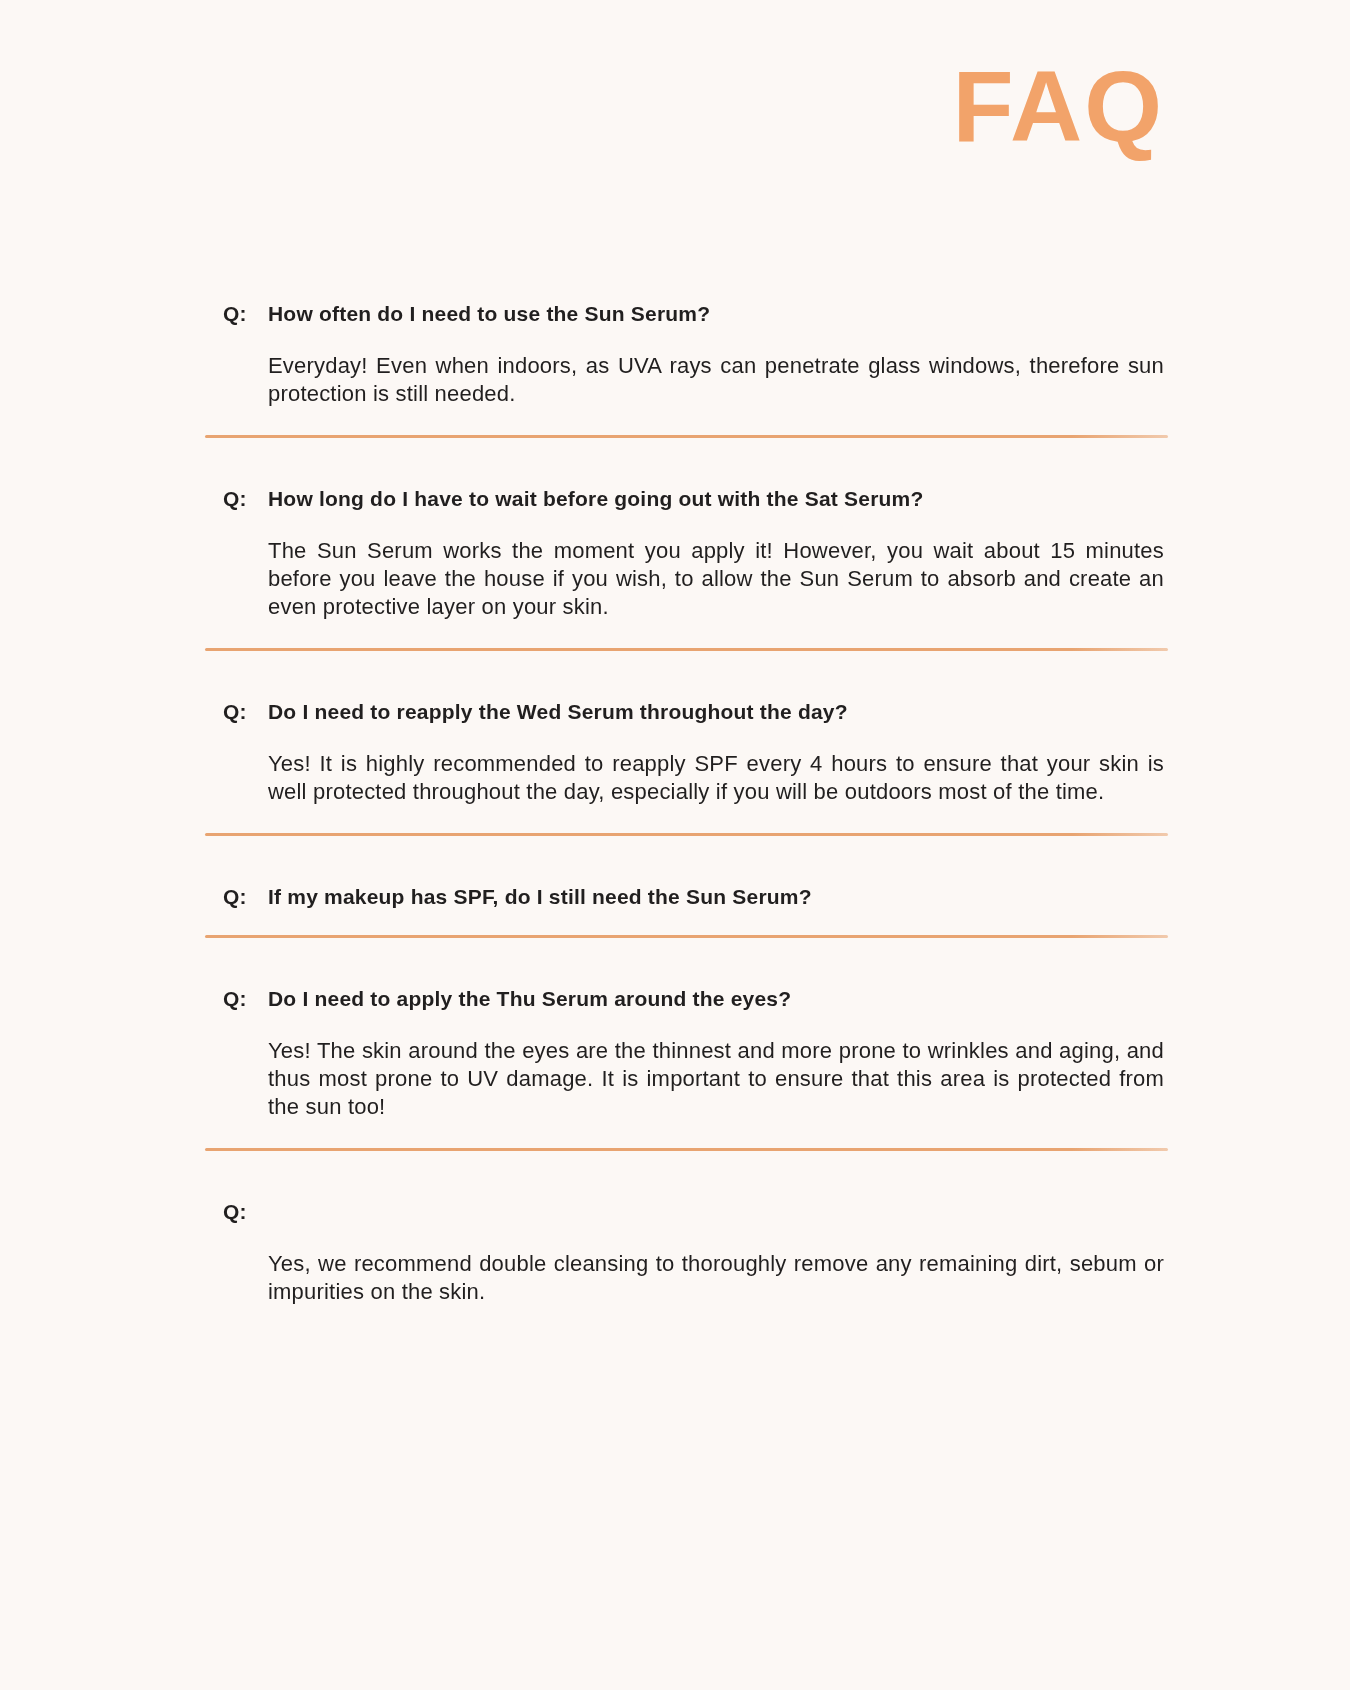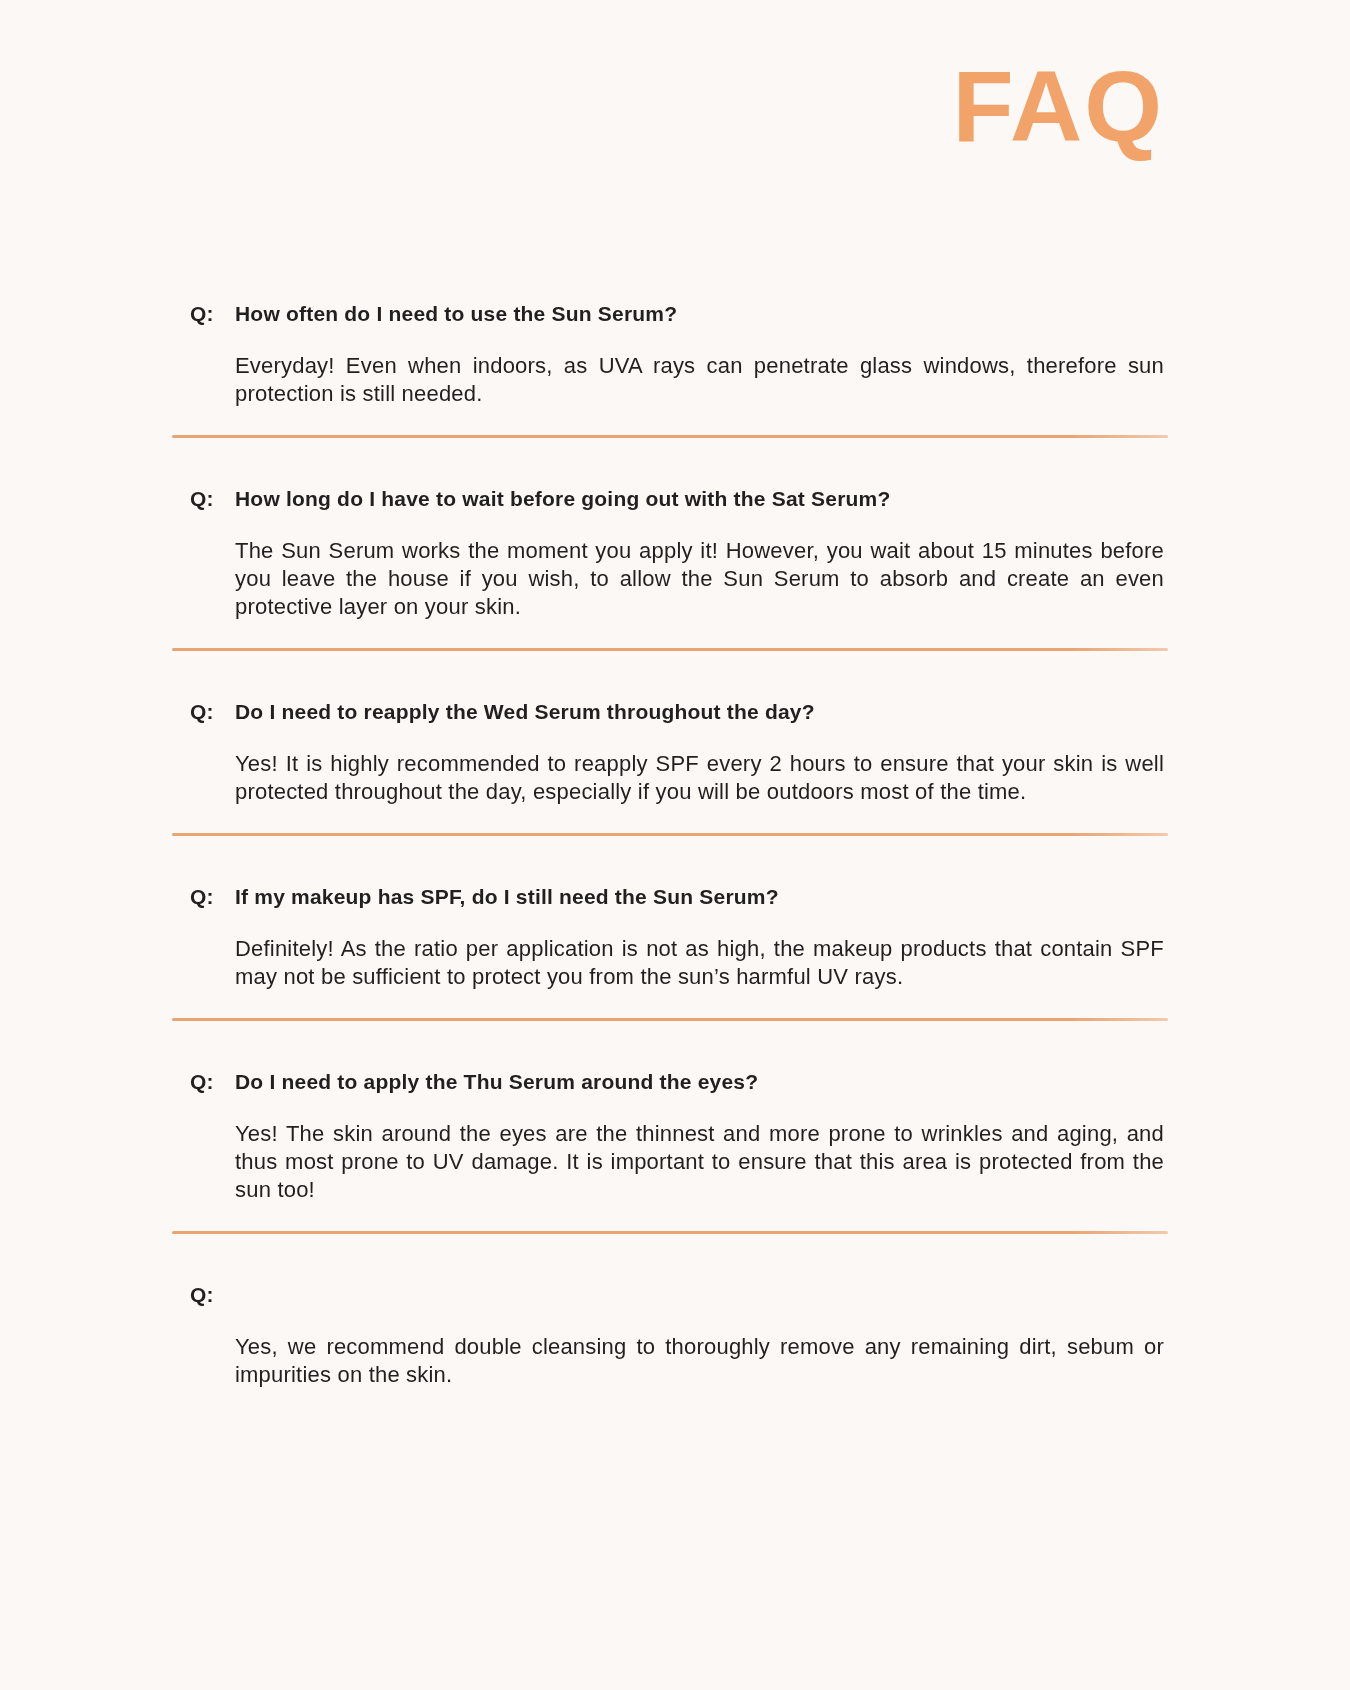--- a/index.html
+++ b/index.html
@@ -12,20 +12,21 @@
   html, body {
     width: 1350px;
     height: 1690px;
     background: var(--bg);
     font-family: "Liberation Sans", "DejaVu Sans", sans-serif;
     color: var(--text);
     overflow: hidden;
   }
   .content {
     padding: 50px 186px 0 190px;
+    margin-left: 33px;
   }
   .page-title {
     text-align: right;
     font-size: 100px;
     font-weight: 700;
     letter-spacing: 2px;
     line-height: 1.12;
     color: var(--accent);
     margin-bottom: 138px;
   }
@@ -81,30 +82,29 @@
       </div>
       <p class="answer">The Sun Serum works the moment you apply it! However, you wait about 15 minutes before you leave the house if you wish, to allow the Sun Serum to absorb and create an even protective layer on your skin.</p>
       <div class="divider"></div>
     </section>
 
     <section>
       <div class="q-row">
         <span class="q-label">Q:</span>
         <span>Do I need to reapply the Wed Serum throughout the day?</span>
       </div>
-      <p class="answer">Yes! It is highly recommended to reapply SPF every 2 hours to ensure that your skin is well protected throughout the day, especially if you will be outdoors most of the time.</p>
+      <p class="answer">Yes! It is highly recommended to reapply SPF every 4 hours to ensure that your skin is well protected throughout the day, especially if you will be outdoors most of the time.</p>
       <div class="divider"></div>
     </section>
 
     <section>
       <div class="q-row">
         <span class="q-label">Q:</span>
         <span>If my makeup has SPF, do I still need the Sun Serum?</span>
       </div>
-      <p class="answer">Definitely! As the ratio per application is not as high, the makeup products that contain SPF may not be sufficient to protect you from the sun’s harmful UV rays.</p>
       <div class="divider"></div>
     </section>
 
     <section>
       <div class="q-row">
         <span class="q-label">Q:</span>
         <span>Do I need to apply the Thu Serum around the eyes?</span>
       </div>
       <p class="answer">Yes! The skin around the eyes are the thinnest and more prone to wrinkles and aging, and thus most prone to UV damage. It is important to ensure that this area is protected from the sun too!</p>
       <div class="divider"></div>

